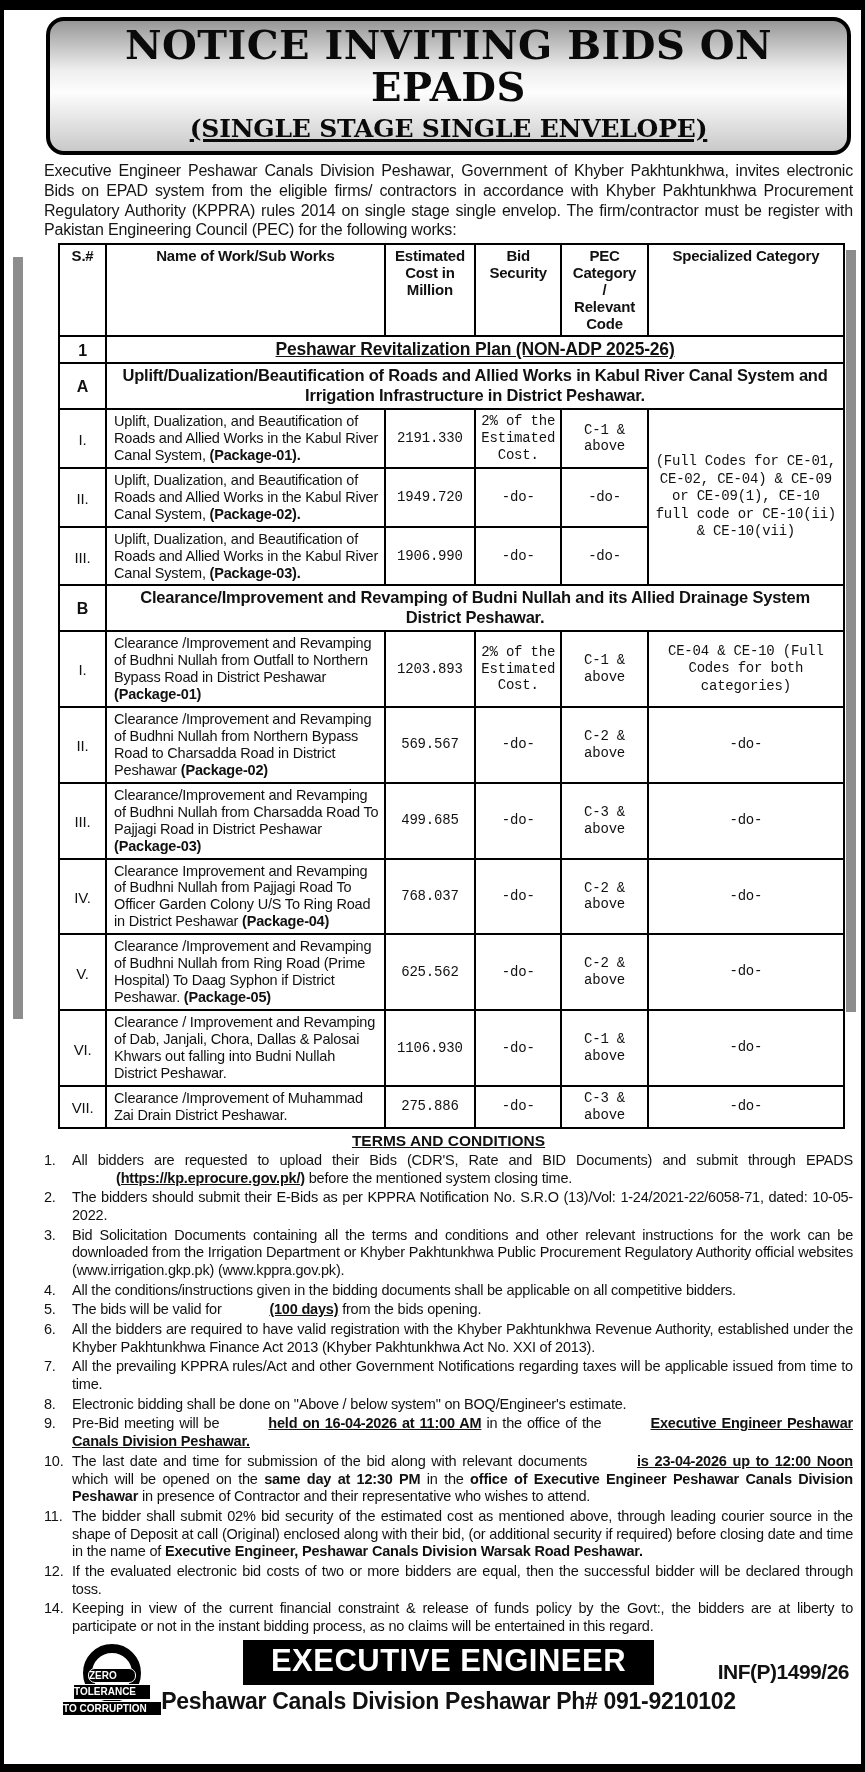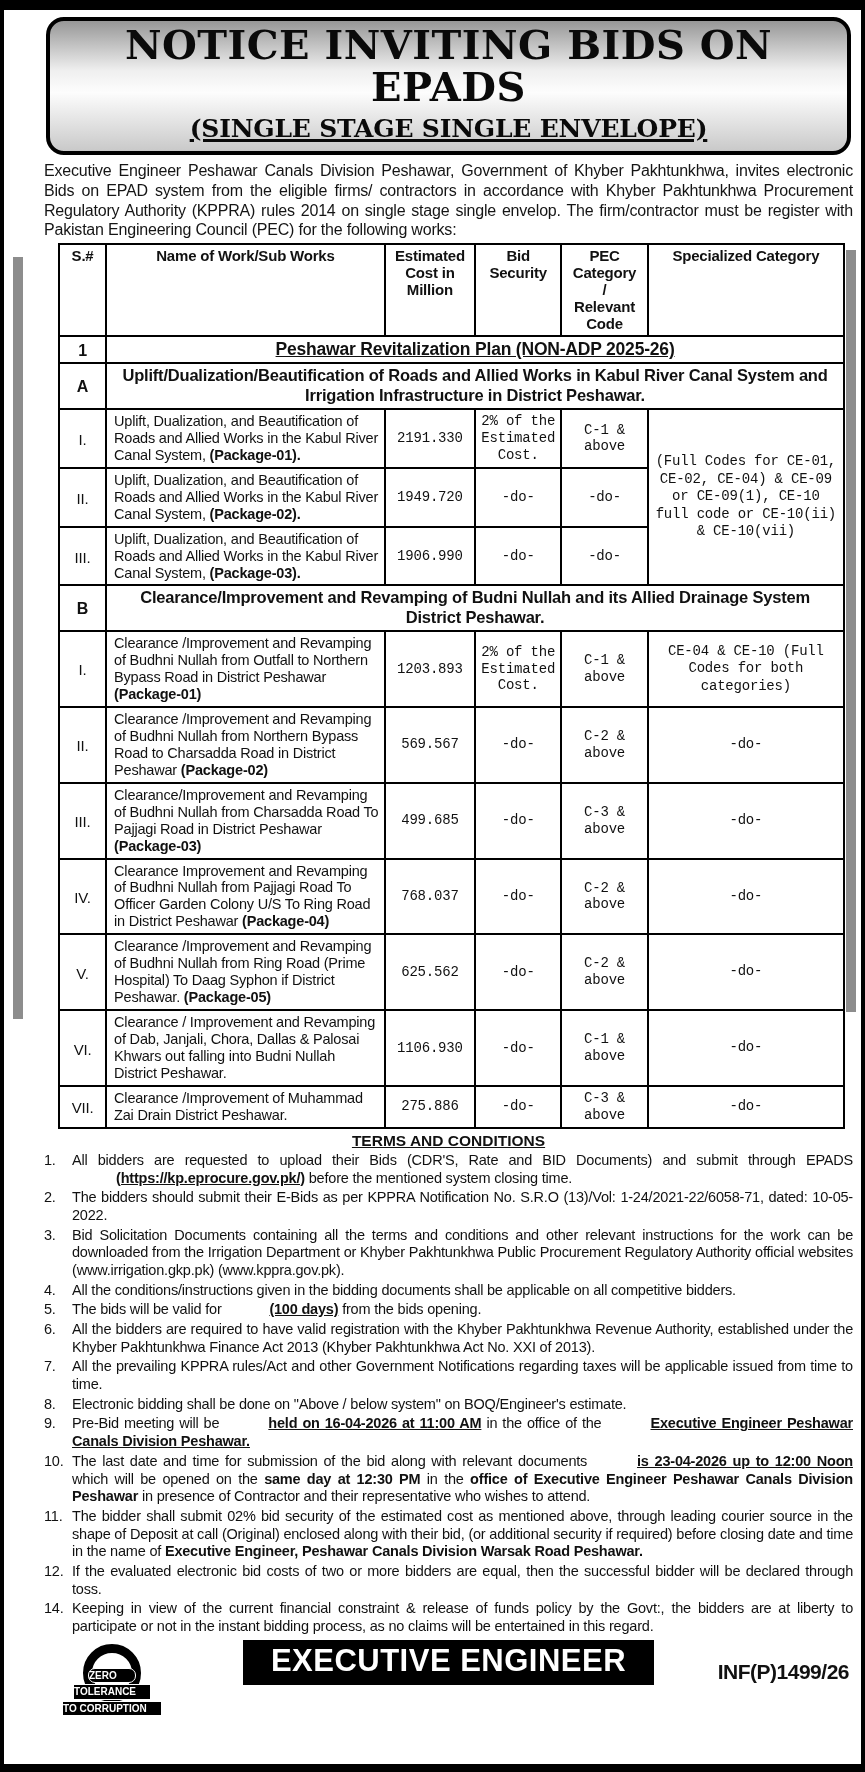--- a/index.html
+++ b/index.html
@@ -271,15 +271,16 @@
 
   <div class="footer">
     <div class="zt-logo">
       <div class="zt-arc"></div>
       <div class="zt-bar zt-zero">ZERO</div>
       <div class="zt-bar zt-tol">TOLERANCE</div>
       <div class="zt-bar zt-cor">TO CORRUPTION</div>
     </div>
     <div class="sig-box">EXECUTIVE ENGINEER</div>
     <div class="ref-no">INF(P)1499/26</div>
+    <div class="address">Peshawar Canals Division Peshawar Ph# 091-9210102</div>
   </div>
 
 </div>
 
 </body></html>

